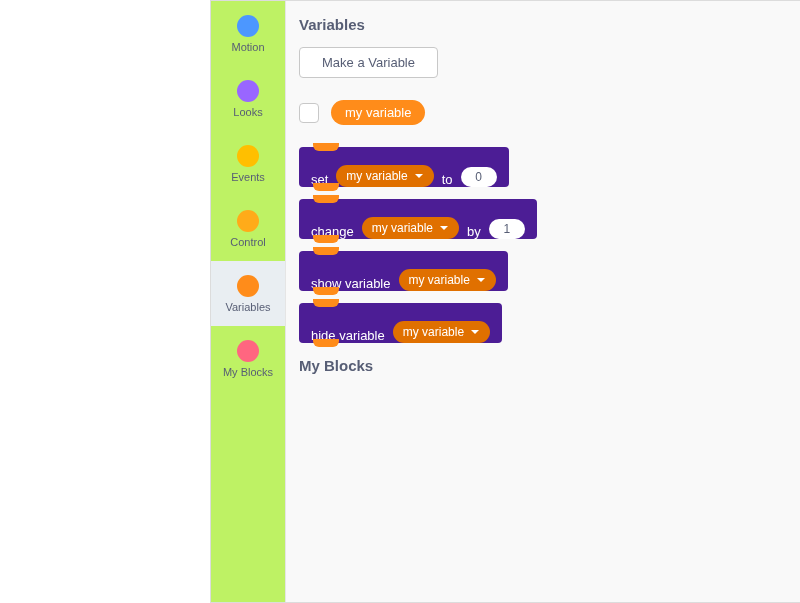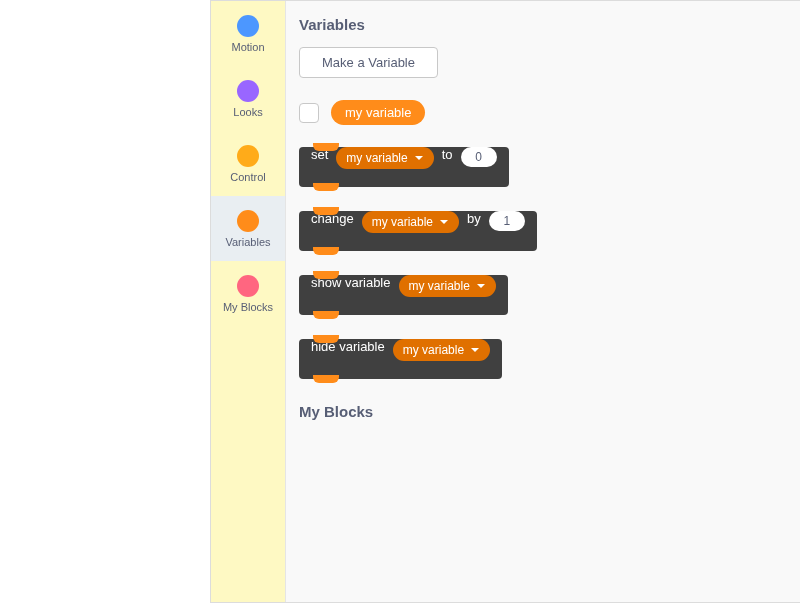--- a/index.html
+++ b/index.html
@@ -1,53 +1,57 @@
 <!DOCTYPE html>
 <html><head>
 <meta charset="utf-8">
 <style>
   html,body{margin:0;padding:0;height:100%;font-family:"Helvetica Neue",Helvetica,Arial,sans-serif;background:#fff;color:#575e75;font-size:12px;}
   .stage{width:800px;height:603px;position:relative;overflow:hidden;}
   .panel{position:absolute;left:210px;top:0;bottom:0;right:0;border:1px solid #dcdcdc;border-right:none;background:#f9f9f9;box-sizing:border-box;}
   
-  .catstrip{position:absolute;left:211px;top:1px;bottom:1px;width:74px;background:#fef9c3;border-right:1px solid #e5e5e5;text-align:right;}
+  .catstrip{position:absolute;left:211px;top:1px;bottom:1px;width:74px;background:#bef264;border-right:1px solid #e5e5e5;text-align:right;}
   .cat{width:74px;height:65px;display:flex;flex-direction:column;align-items:center;justify-content:center;gap:4px;box-sizing:border-box;cursor:pointer;}
   .cat.selected{background:#e9eef2;}
   .cat .dot{width:22px;height:22px;border-radius:50%;}
   .cat .lbl{font-size:11px;color:#575e75;}
   
   .content{position:absolute;left:285px;top:0;bottom:0;width:300px;padding:16px 0 0 14px;box-sizing:border-box;}
   .sectionTitle{font-size:15px;font-weight:700;color:#575e75;margin:0 0 14px 0;}
   .pillbtn{display:inline-block;background:#fff;border:1px solid #c8c8c8;border-radius:4px;color:#575e75;font-size:13px;padding:7px 22px;cursor:pointer;margin-bottom:22px;}
   
   .reporterRow{display:flex;align-items:center;gap:12px;margin-bottom:22px;}
   .checkbox{width:18px;height:18px;border:1px solid #c8c8c8;border-radius:4px;background:#fff;}
   .reporter{background:#ff8c1a;color:#fff;font-size:13px;padding:5px 14px;border-radius:14px;}
   
-  .block{position:relative;background:#404040;color:#fff;font-size:13px;border-radius:4px;padding:0 12px;height:40px;display:flex;align-items:flex-start;gap:8px;margin-bottom:24px;width:max-content;}
+  .block{position:relative;background:#4c1d95;color:#fff;font-size:13px;border-radius:4px;padding:0 12px;height:40px;display:flex;align-items:flex-end;gap:8px;margin-bottom:12px;width:max-content;}
   .block::before{content:"";position:absolute;top:-4px;left:14px;width:26px;height:8px;background:#ff8c1a;border-radius:0 0 6px 6px;}
   .block::after{content:"";position:absolute;bottom:-4px;left:14px;width:26px;height:8px;background:#ff8c1a;border-radius:0 0 6px 6px;}
   .dropdown{background:#e07000;color:#fff;font-size:12px;border-radius:14px;padding:4px 10px;display:inline-flex;align-items:center;gap:6px;}
   .dropdown svg{width:10px;height:10px;fill:#fff;}
   .numinput{background:#fff;color:#575e75;font-size:12px;border-radius:12px;min-width:20px;padding:3px 8px;text-align:center;}
 </style>
 </head>
 <body>
 
 <div class="stage">
   <div class="panel"></div>
 
   <div class="catstrip" id="catstrip">
       <div class="cat">
         <div class="dot" style="background: rgb(76, 151, 255);"></div>
         <div class="lbl">Motion</div>
       </div>
       <div class="cat">
         <div class="dot" style="background: rgb(153, 102, 255);"></div>
         <div class="lbl">Looks</div>
+      </div>
+      <div class="cat">
+        <div class="dot" style="background: rgb(255, 191, 0);"></div>
+        <div class="lbl">Events</div>
       </div>
       <div class="cat">
         <div class="dot" style="background: rgb(255, 171, 25);"></div>
         <div class="lbl">Control</div>
       </div>
       <div class="cat selected">
         <div class="dot" style="background: rgb(255, 140, 26);"></div>
         <div class="lbl">Variables</div>
       </div>
       <div class="cat">

